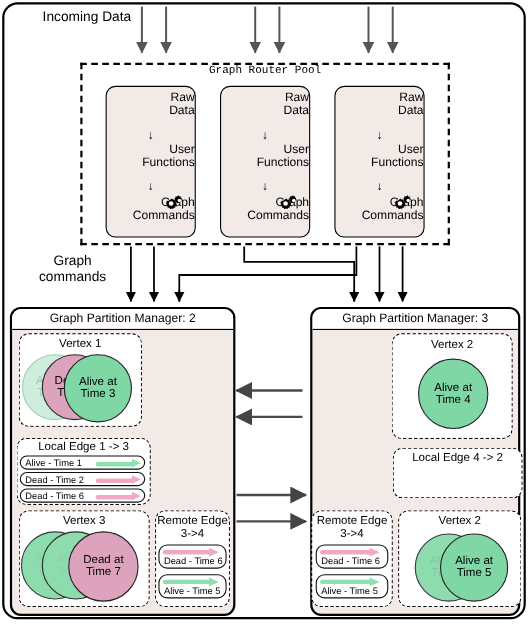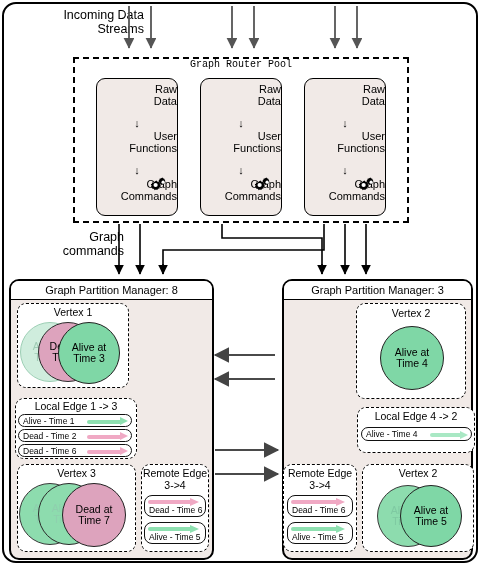--- a/index.html
+++ b/index.html
@@ -2,21 +2,21 @@
 <html><head>
 <meta charset="utf-8">
 <style>
   html,body{margin:0;padding:0;background:#ffffff;}
   body{font-family:"Liberation Sans","DejaVu Sans",sans-serif;}
   #canvas{position:relative;width:482px;height:567px;overflow:hidden;background:#fff;}
 
   .outer-frame{position:absolute;left:2px;top:2px;width:476px;height:561px;
     border:2px solid #000;border-radius:14px;box-sizing:border-box;background:#fff;}
 
-  .lbl{position:absolute;text-align:right;line-height:1.12;color:#000;}
+  .lbl{position:absolute;text-align:center;line-height:1.12;color:#000;}
 
   
   .router-pool{position:absolute;left:73px;top:57px;width:336px;height:166px;
     border:2px dashed #000;box-sizing:border-box;background:#fff;}
   .pool-title{position:absolute;left:73px;top:59px;width:336px;text-align:center;font-size:10px;font-family:Liberation Mono, monospace;}
   .router-box{position:absolute;top:78px;width:82px;height:138px;background:#f1eae7;
     border:1.6px solid #000;border-radius:9px;box-sizing:border-box;}
   .router-box .rtxt{position:absolute;left:0;width:100%;text-align:right;font-size:11px;line-height:1.05;}
   .rb1{left:96px;} .rb2{left:200px;} .rb3{left:304px;}
   .arrowch{position:absolute;left:0;width:100%;text-align:center;font-size:11px;color:#000;}
@@ -50,21 +50,20 @@
   svg.wires{position:absolute;left:0;top:0;width:482px;height:567px;pointer-events:none;}
 </style>
 </head>
 <body>
 
 <div id="canvas">
   <div class="outer-frame"></div>
 
   <div class="lbl" style="left:14px;top:8px;width:130px;font-size:12.5px;">
     <div>Incoming Data</div>
-    <div>Streams</div>
   </div>
 
   <div class="lbl" style="left:8px;top:230px;width:116px;font-size:12.5px;">
     <div>Graph</div>
     <div>commands</div>
   </div>
 
   <div class="router-pool"></div>
   <div class="pool-title">Graph Router Pool</div>
 
@@ -134,21 +133,21 @@
           <path d="M12.6 1.1l.9-.5.7 1 .9-.2.3 1.1.8.4-.3 1.1.6.8-.9.8.1.9-1.1.2-.5.9-1-.4-.9.5-.6-1-.9.1-.2-1.1-.8-.5.4-1-.5-.8.9-.7 0-1 1.1-.1z"></path>
           <circle cx="14.1" cy="5.2" r="1.6" fill="#fff"></circle>
           <path d="M6.2 4.2l1.3-.7.9 1.3 1.3-.3.4 1.5 1.2.6-.5 1.5.9 1.1-1.3 1.1.1 1.3-1.5.2-.7 1.3-1.4-.6-1.2.7-.9-1.4-1.3.1-.3-1.5-1.2-.6.6-1.4-.8-1.1L2.9 7l0-1.4 1.5-.1z"></path>
           <circle cx="6.6" cy="8" r="2.1" fill="#fff"></circle>
         </g>
       </svg>
     </div>
   </div>
 
   <div class="gpm gpm1">
-    <div class="gpm-head">Graph Partition Manager: 8</div>
+    <div class="gpm-head">Graph Partition Manager: 2</div>
   </div>
 
   <div class="dbox" style="left:17px;top:303px;width:112px;height:85px;">
     <div class="dbox-title" style="top:3px;">Vertex 1</div>
   </div>
   <div class="vcircle" style="left:20px;top:322px;width:60px;height:60px;background:#cfeddd;border-color:#9dcfb5;color:#9fcbb4;z-index:2;">
     <span>
       <span>Alive at</span><br>
       <span>Time 1</span>
     </span>
@@ -231,25 +230,20 @@
   </div>
   <div class="vcircle" style="left:380px;top:326px;width:64px;height:64px;background:#7fd7a6;border-color:#222;">
     <span>
       <span>Alive at</span><br>
       <span>Time 4</span>
     </span>
   </div>
 
   <div class="dbox" style="left:357px;top:407px;width:118px;height:46px;">
     <div class="dbox-title" style="top:3px;">Local Edge 4 -&gt; 2</div>
-  </div>
-  <div class="edgerow" style="left:361px;top:427px;width:111px;height:14px;">
-    <span class="etxt">Alive - Time 4</span>
-    <span class="erarrow" style="left:68px;top:5px;width:32px;background:#a9e8c4;"></span>
-    <span class="erhead" style="left:98px;top:3px;border-left:8px solid #a9e8c4;"></span>
   </div>
 
   <div class="dbox" style="left:283px;top:464px;width:74px;height:88px;">
     <div class="dbox-title" style="top:3px;">Remote Edge</div>
     <div class="dbox-title" style="top:15px;">3-&gt;4</div>
   </div>
   <div class="edgerow" style="left:287px;top:495px;width:66px;height:22px;">
     <span class="erarrow" style="left:3px;top:4px;width:47px;background:#f0a9c4;"></span>
     <span class="erhead" style="left:48px;top:2px;border-left:9px solid #f0a9c4;"></span>
     <span class="etxt" style="top:auto;bottom:1px;transform:none;">Dead - Time 6</span>

